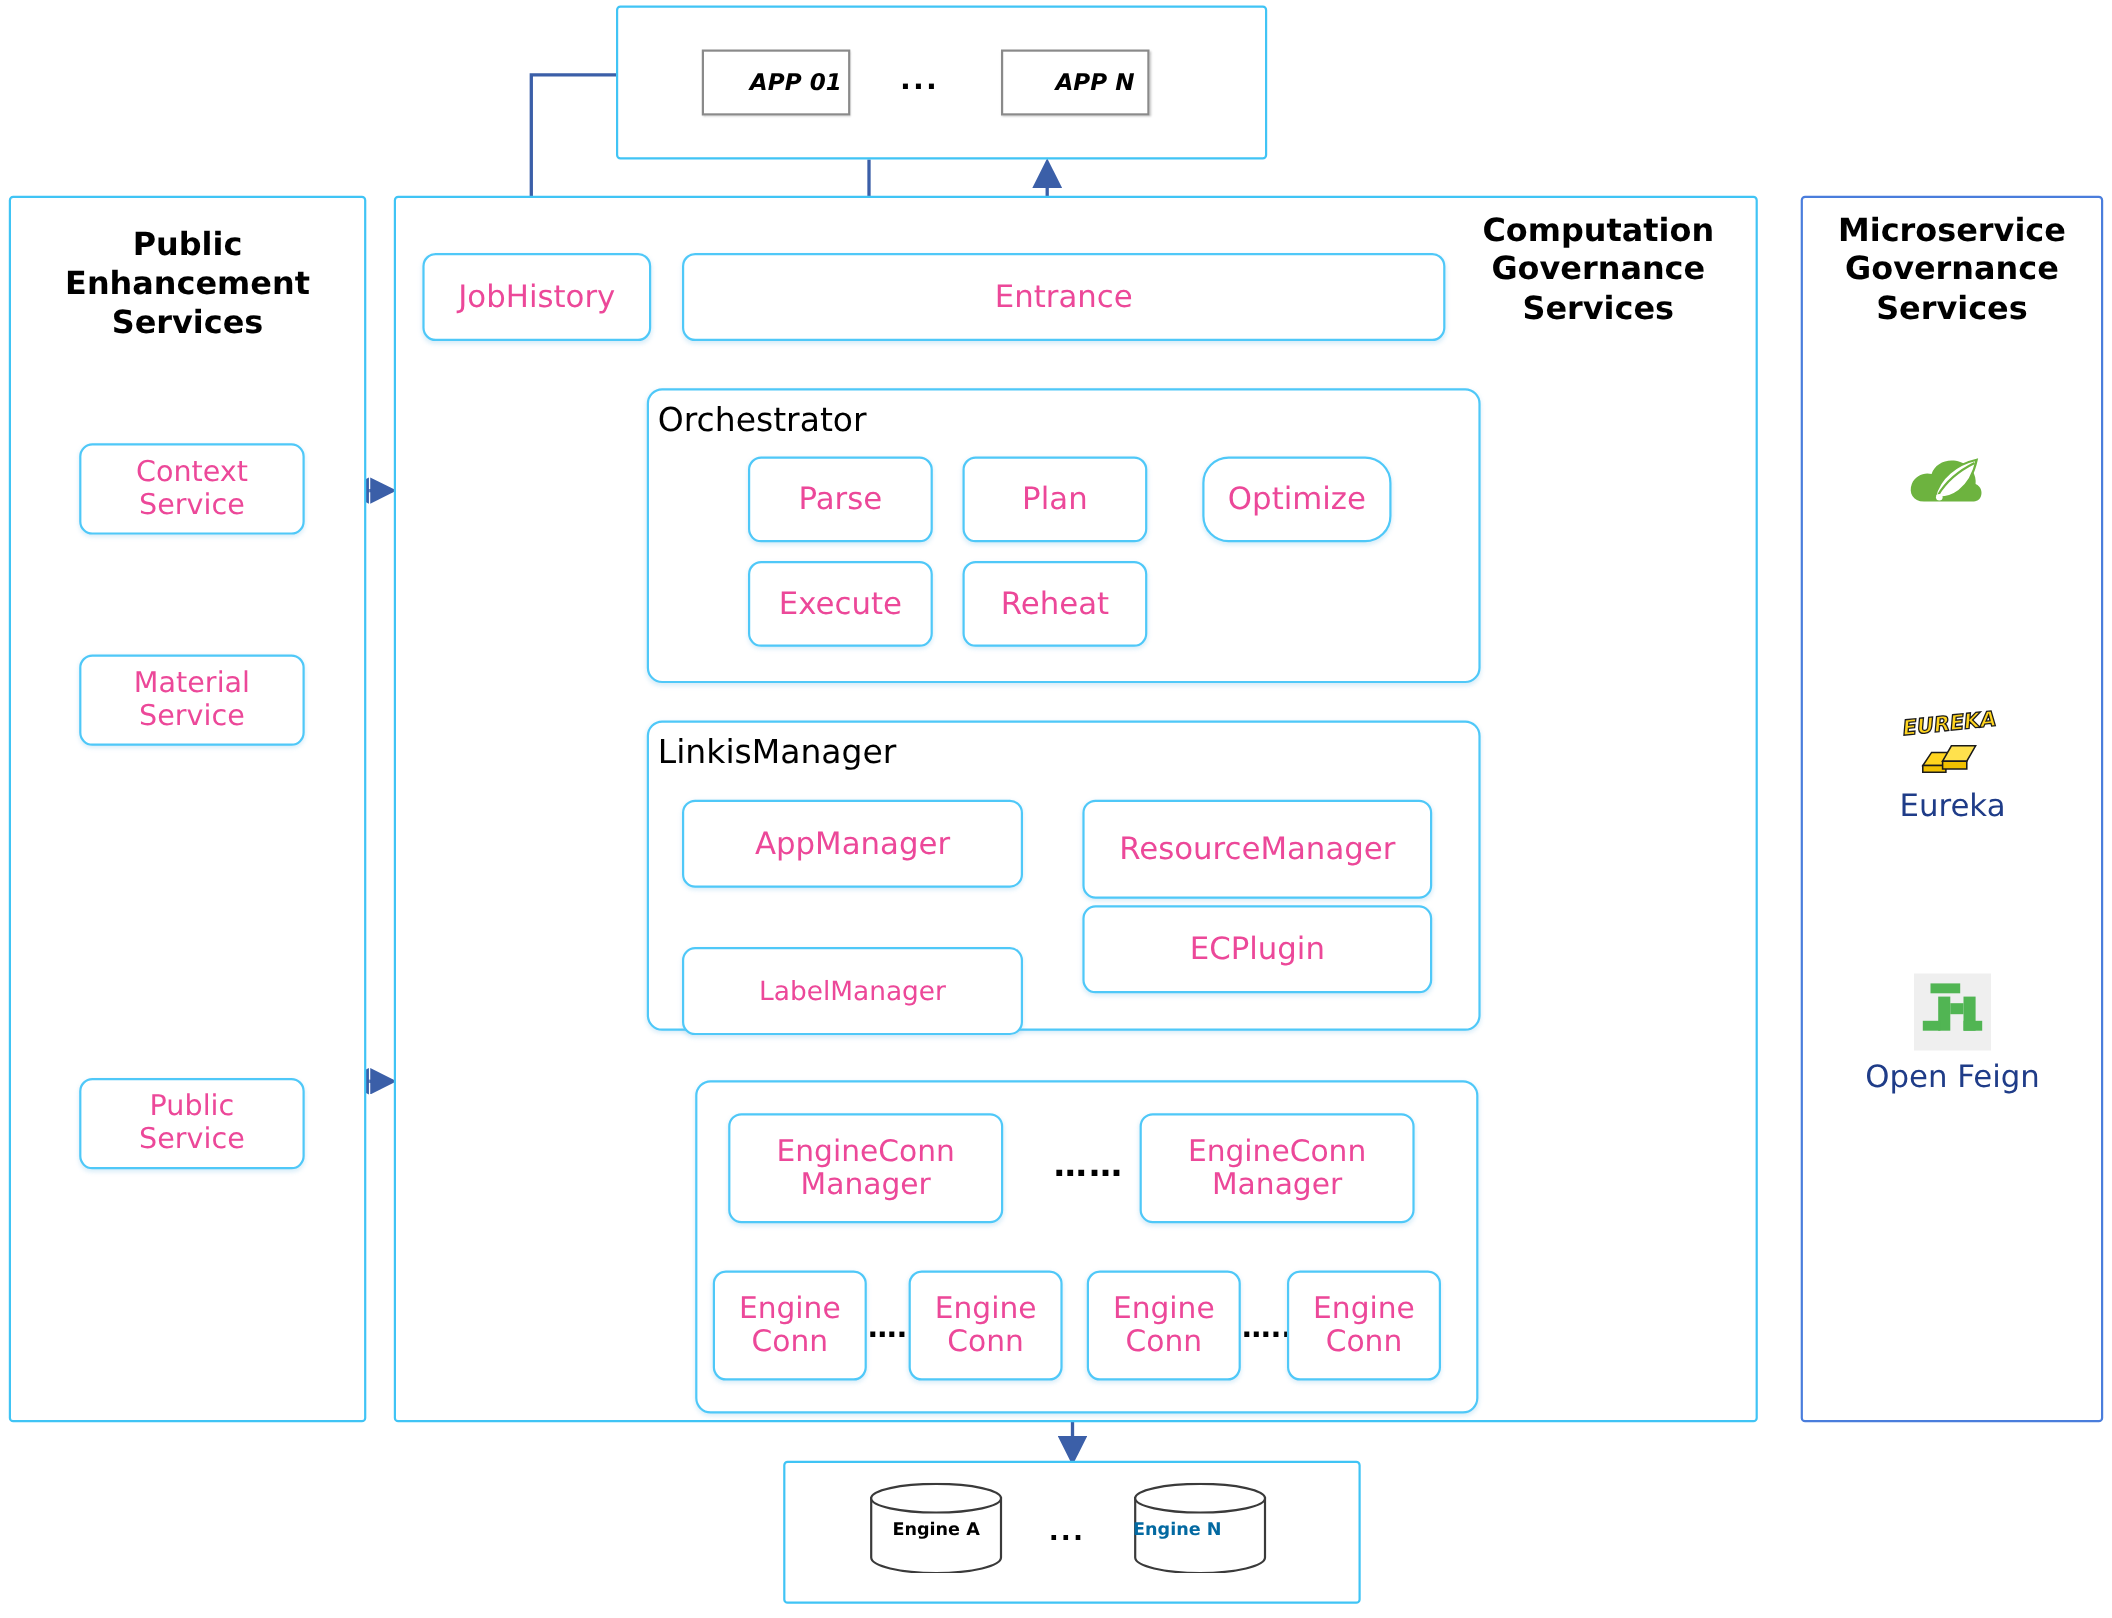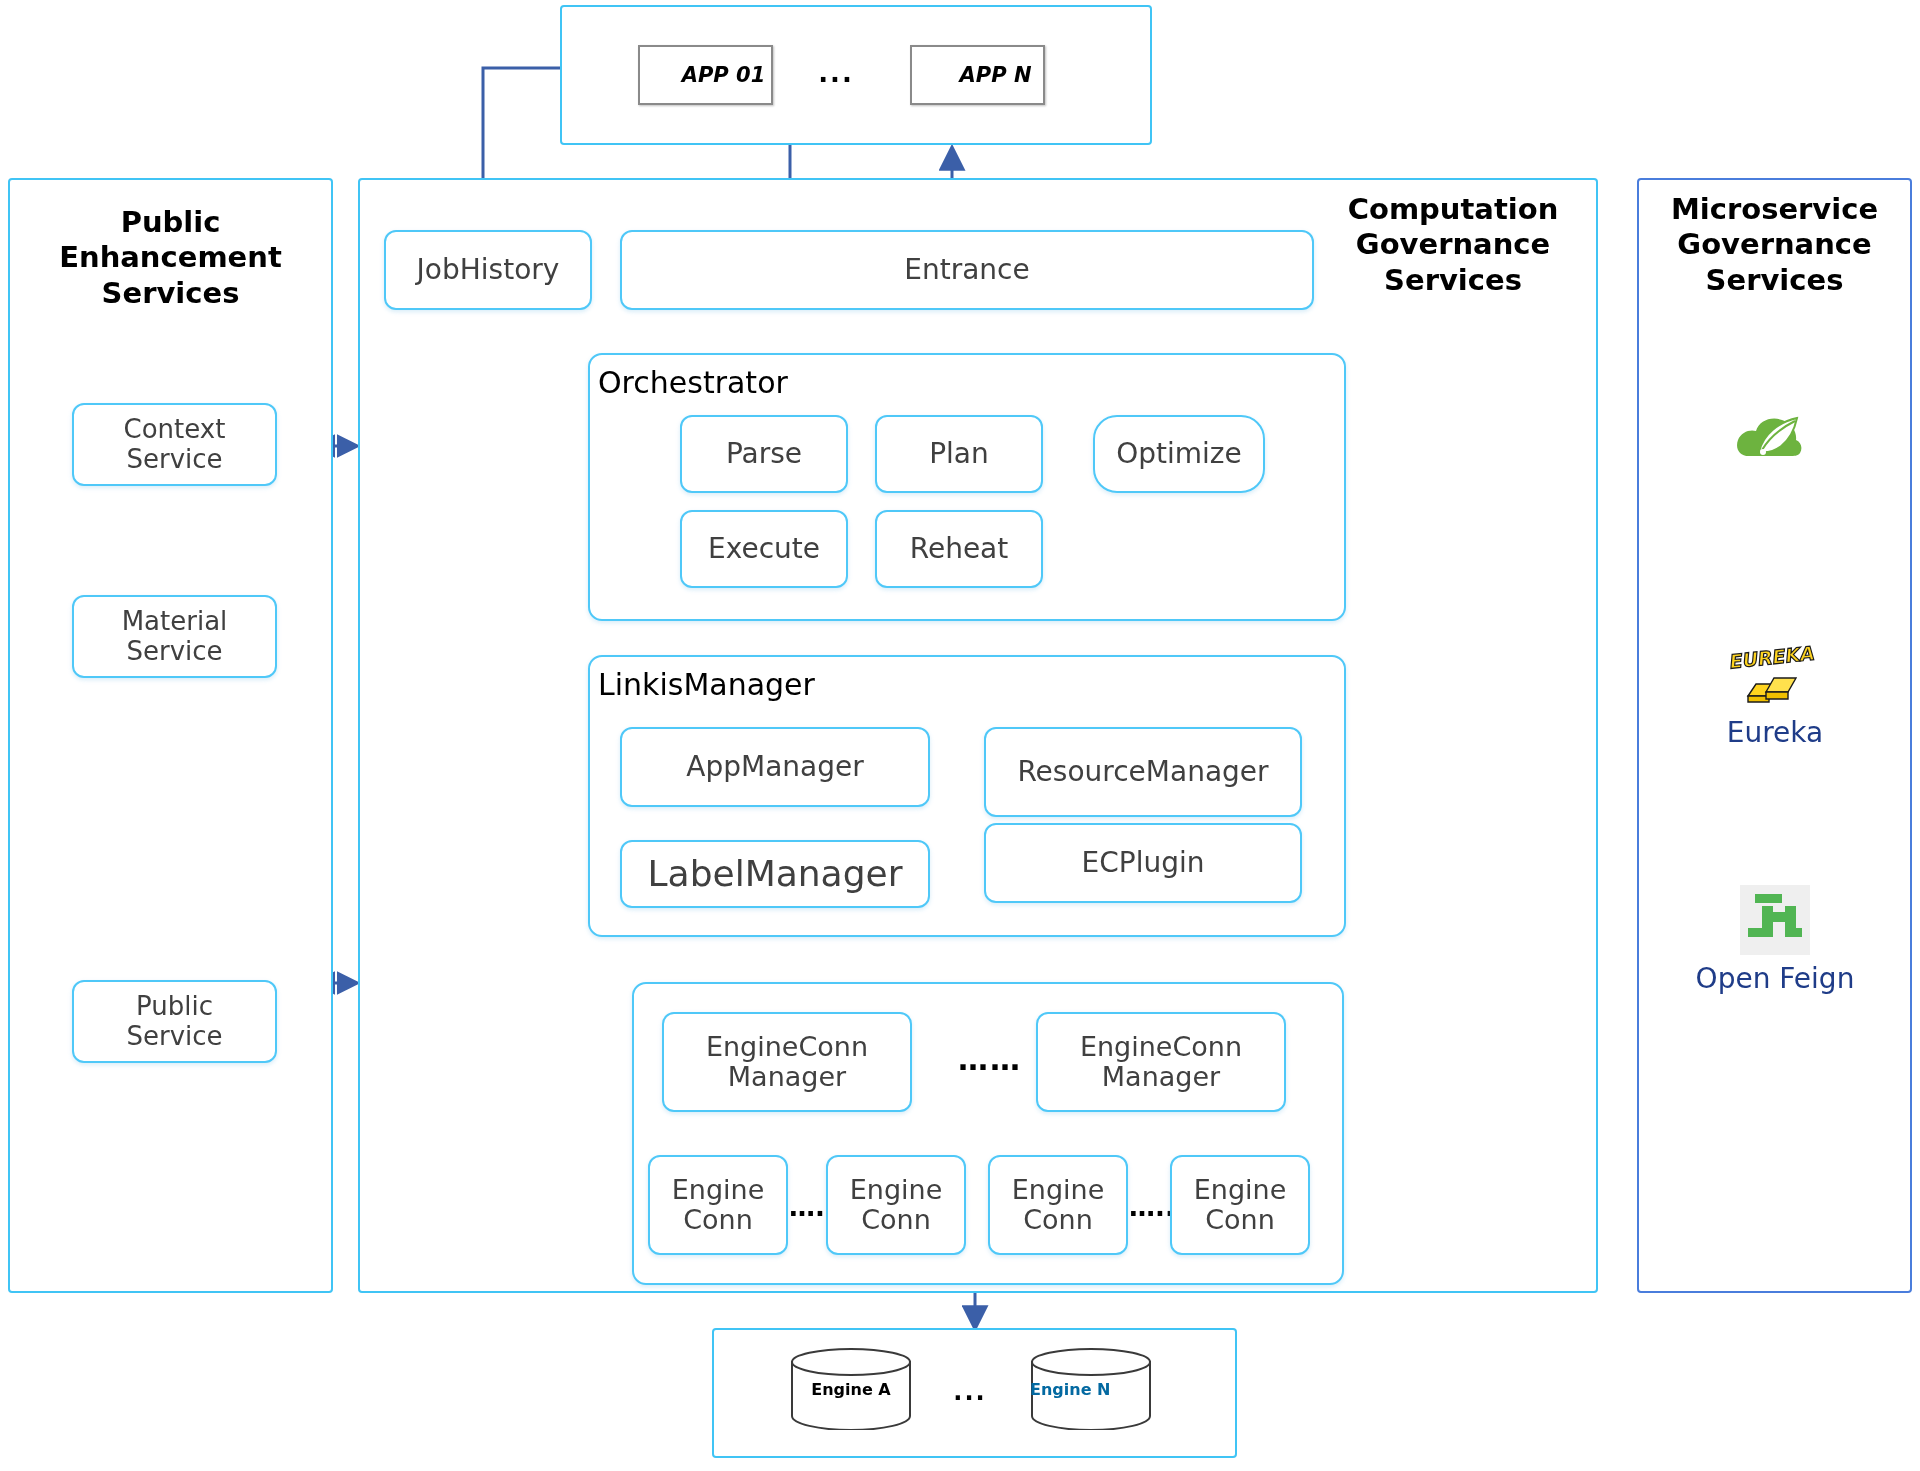--- a/index.html
+++ b/index.html
@@ -28,21 +28,21 @@
   .rbox{
     position:absolute;
     border:2px solid #4fc8f8;
     border-radius:12px;
     background:#ffffff;
     box-sizing:border-box;
     display:flex;
     align-items:center;
     justify-content:center;
     text-align:center;
-    color:#404040;
+    color:#ec4899;
     line-height:1.12;
     box-shadow:0 2px 4px rgba(120,190,230,.28);
   }
   .sqbox{
     position:absolute;
     border:2px solid #8a8a8a;
     border-radius:0;
     background:#ffffff;
     box-sizing:border-box;
     display:flex;
@@ -215,21 +215,21 @@
 
   <div class="rbox" style="left:588px;top:655px;width:758px;height:282px;border-radius:14px;">
   </div>
   <div class="inner-title" style="left:598px;top:667px;font-size:30px;">LinkisManager</div>
   <div class="rbox" style="left:620px;top:727px;width:310px;height:80px;font-size:28px;">
     <span>AppManager</span>
   </div>
   <div class="rbox" style="left:984px;top:727px;width:318px;height:90px;font-size:28px;">
     <span>ResourceManager</span>
   </div>
-  <div class="rbox" style="left:620px;top:840px;width:310px;height:68px;font-size:36px;">
+  <div class="rbox" style="left:620px;top:861px;width:310px;height:80px;font-size:24px;">
     <span>LabelManager</span>
   </div>
   <div class="rbox" style="left:984px;top:823px;width:318px;height:80px;font-size:28px;">
     <span>ECPlugin</span>
   </div>
 
   <div class="rbox" style="left:632px;top:982px;width:712px;height:303px;border-radius:14px;">
   </div>
   <div class="rbox" style="left:662px;top:1012px;width:250px;height:100px;font-size:27px;">
     <span style="white-space:pre-line;">EngineConn

